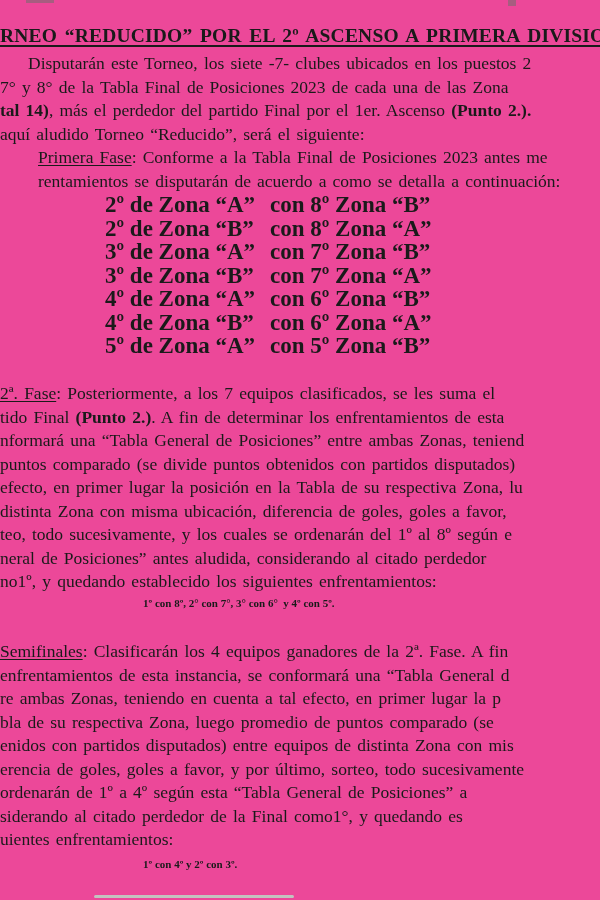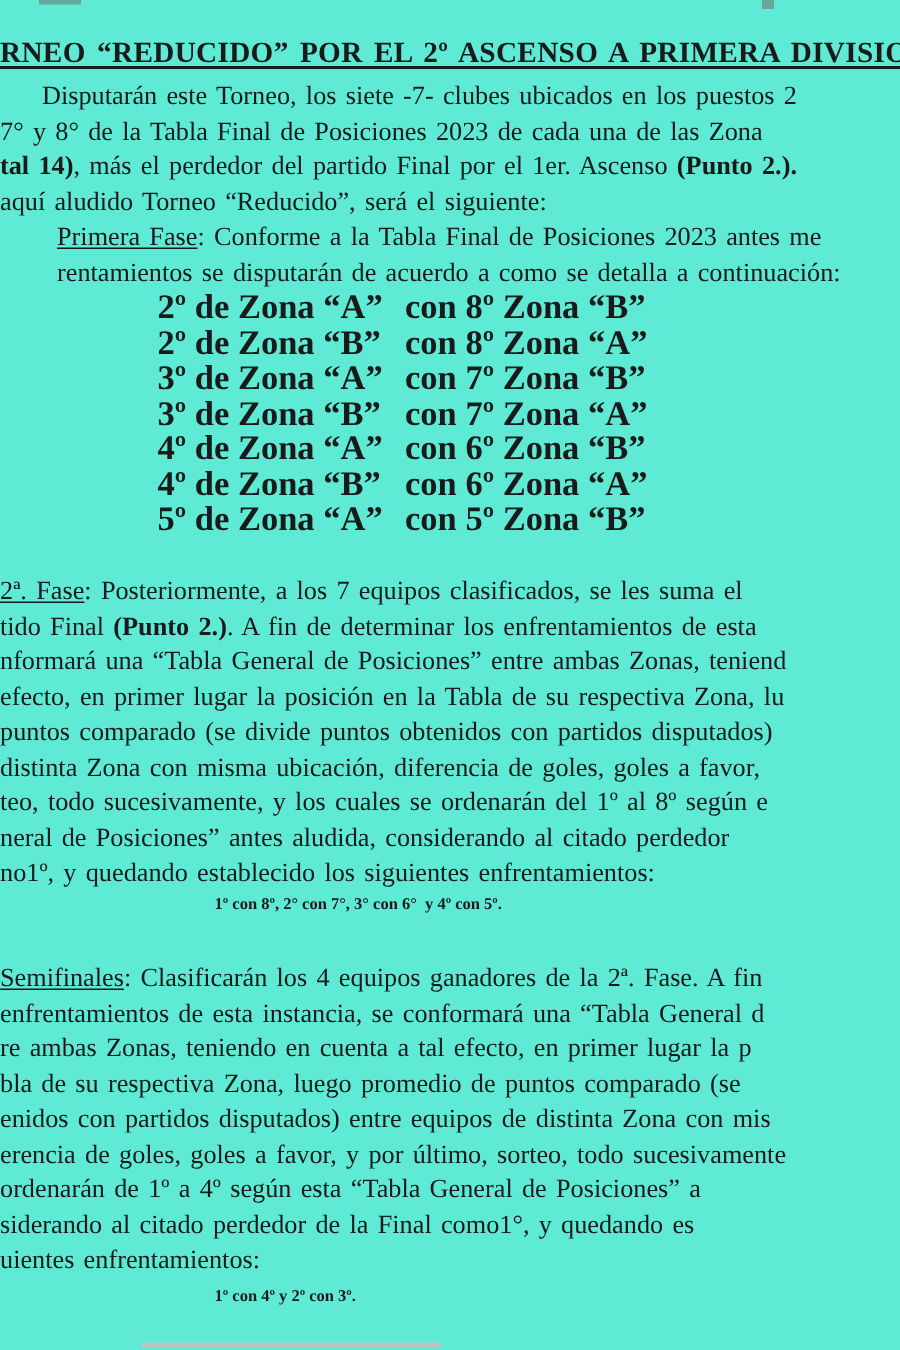--- a/index.html
+++ b/index.html
@@ -3,21 +3,21 @@
 <meta charset="utf-8">
 <style>
   html,body{margin:0;padding:0;}
   body{
     width:600px;height:900px;overflow:hidden;
     background:#ffffff;
     font-family:"Liberation Serif","DejaVu Serif",serif;
   }
   .page{
     position:relative;width:600px;height:900px;overflow:hidden;
-    background:#5eead4;color:#1a1a1a;
+    background:#ec4899;color:#1a1a1a;
   }
   
   .title{
     position:absolute;top:25px;left:0;margin:0;
     font-size:19.5px;font-weight:bold;white-space:nowrap;
     letter-spacing:.2px;word-spacing:2.5px;
     text-decoration:underline;text-decoration-thickness:2px;text-underline-offset:3px;
   }
   
   .para{position:absolute;left:0;width:600px;}
@@ -100,22 +100,22 @@
       <div class="mrow">
         <span class="mleft">5º de Zona “A”</span>
         <span class="mright">con 5º Zona “B”</span>
       </div>
     </div>
 
   <div class="para" id="para-segunda">
       <div class="line"><span class="u">2ª. Fase</span><span>: Posteriormente, a los 7 equipos clasificados, se les suma el</span></div>
       <div class="line"><span>tido Final </span><span class="b">(Punto 2.)</span><span>. A fin de determinar los enfrentamientos de esta</span></div>
       <div class="line"><span>nformará una “Tabla General de Posiciones” entre ambas Zonas, teniend</span></div>
+      <div class="line"><span>puntos comparado (se divide puntos obtenidos con partidos disputados)</span></div>
       <div class="line"><span>efecto, en primer lugar la posición en la Tabla de su respectiva Zona, lu</span></div>
-      <div class="line"><span>puntos comparado (se divide puntos obtenidos con partidos disputados)</span></div>
       <div class="line"><span>distinta Zona con misma ubicación, diferencia de goles, goles a favor,</span></div>
       <div class="line"><span>teo, todo sucesivamente, y los cuales se ordenarán del 1º al 8º según e</span></div>
       <div class="line"><span>neral de Posiciones” antes aludida, considerando al citado perdedor</span></div>
       <div class="line"><span>no1º, y quedando establecido los siguientes enfrentamientos:</span></div>
     </div>
 
   <div class="pairline" id="pair-fase2">1º con 8º, 2° con 7°, 3° con 6° &nbsp;y 4º con 5º.</div>
 
   <div class="para" id="para-semis">
       <div class="line"><span class="u">Semifinales</span><span>: Clasificarán los 4 equipos ganadores de la 2ª. Fase. A fin</span></div>

